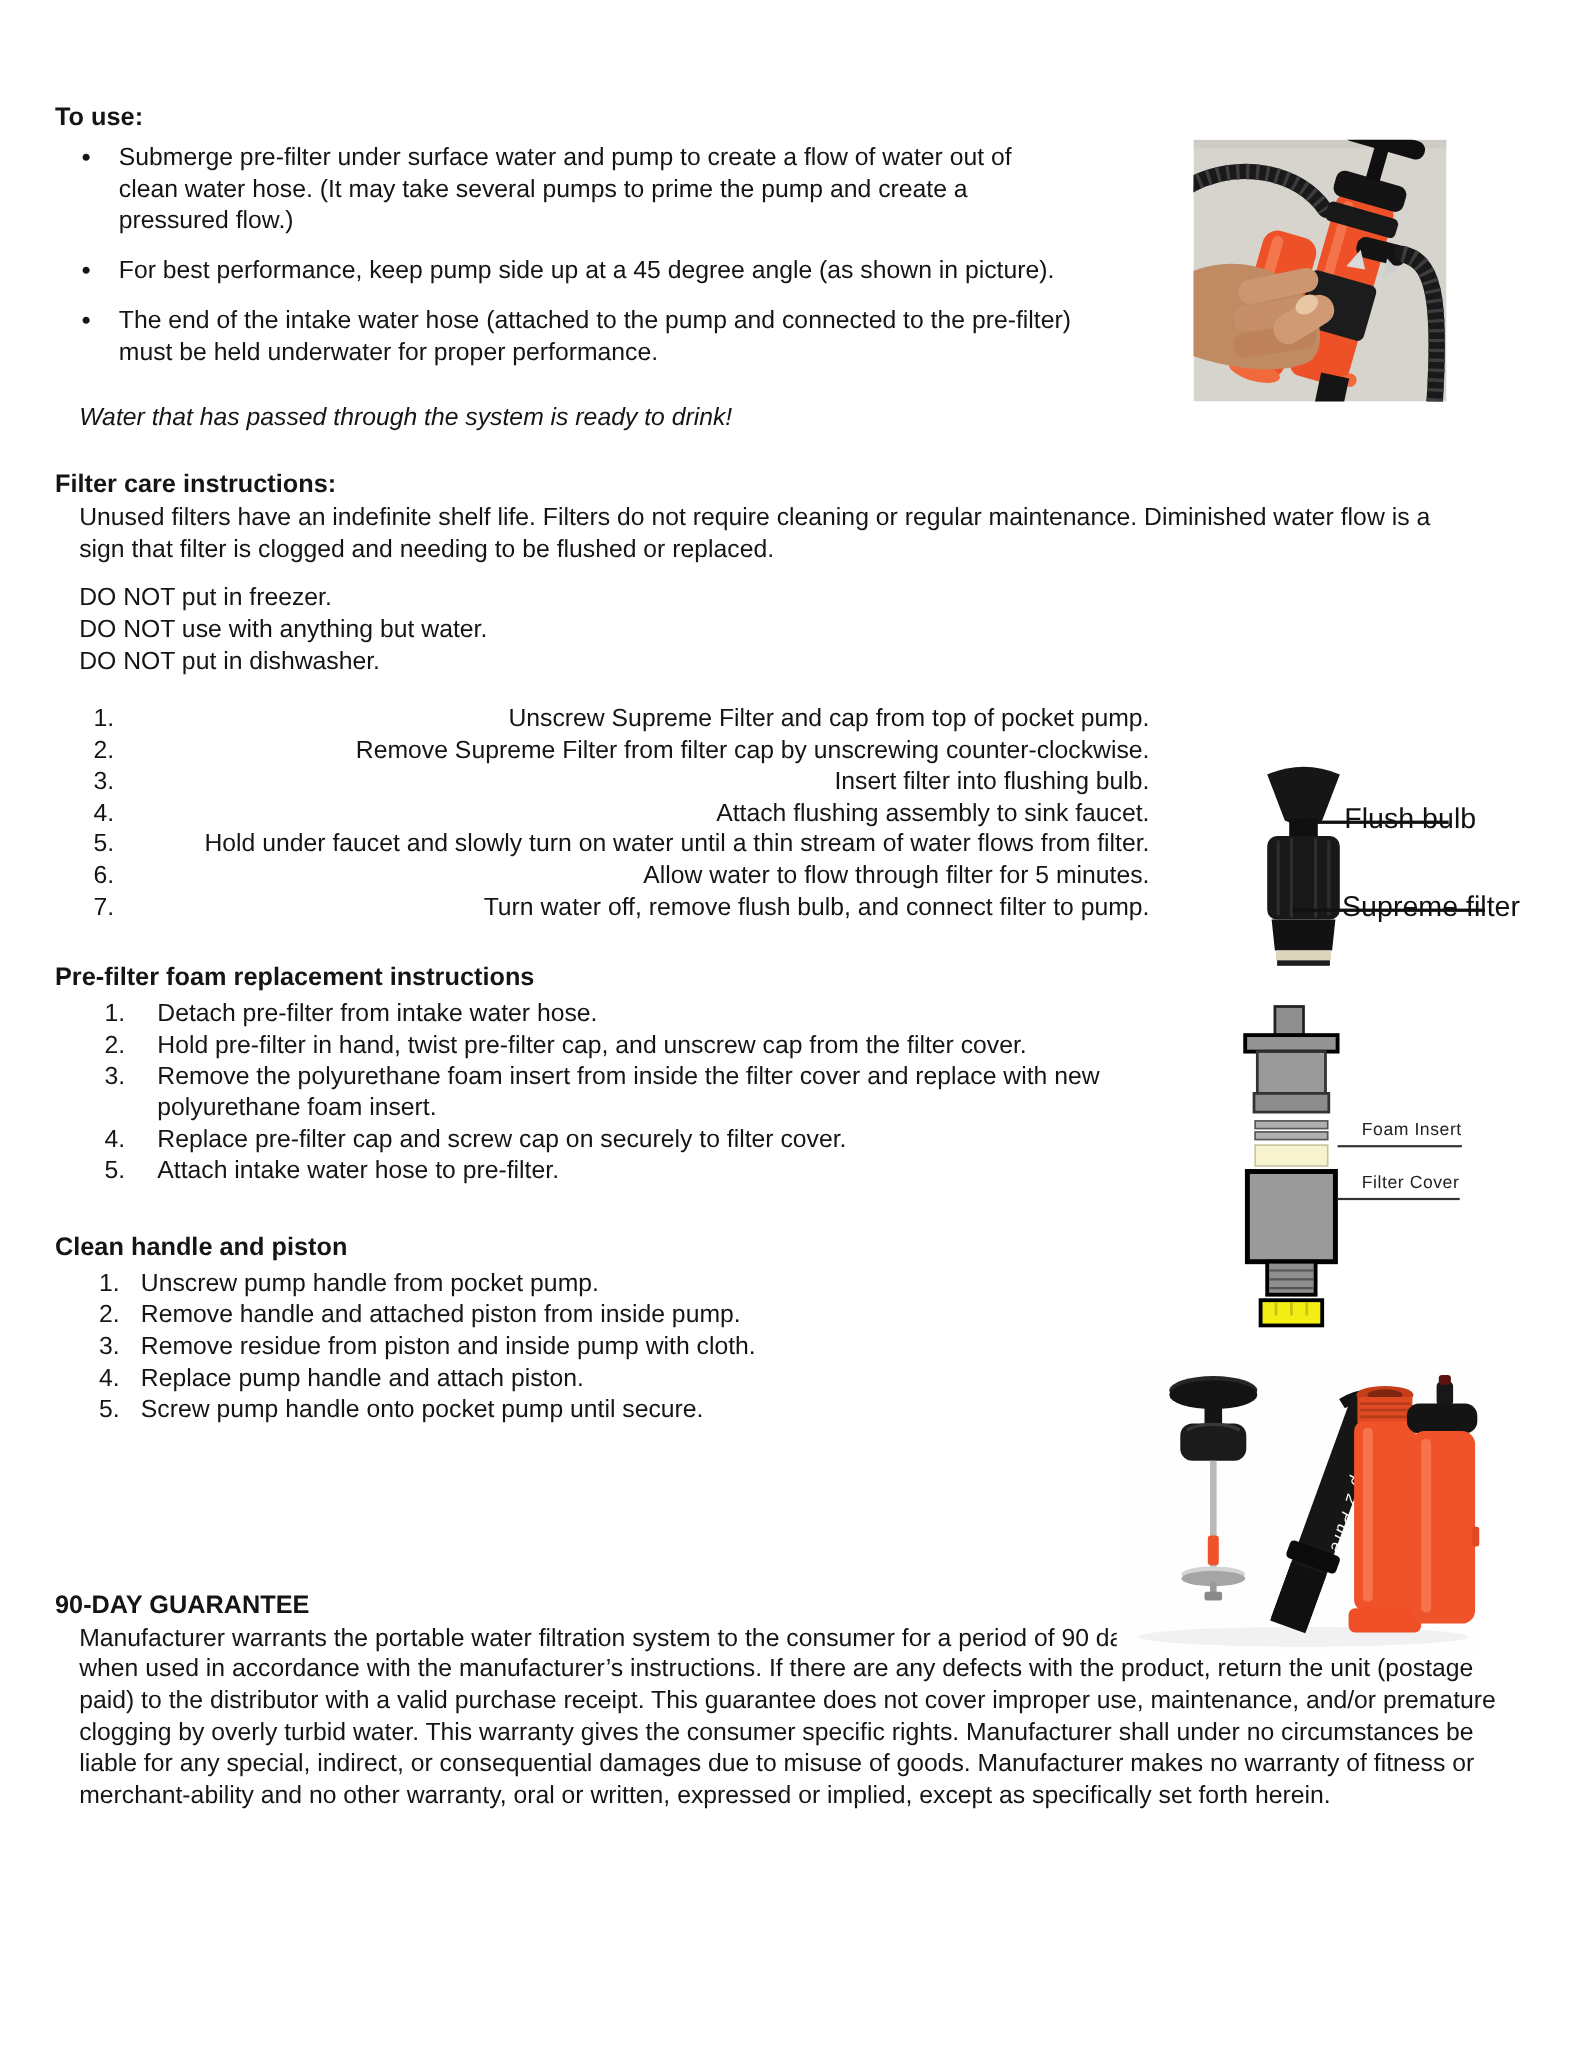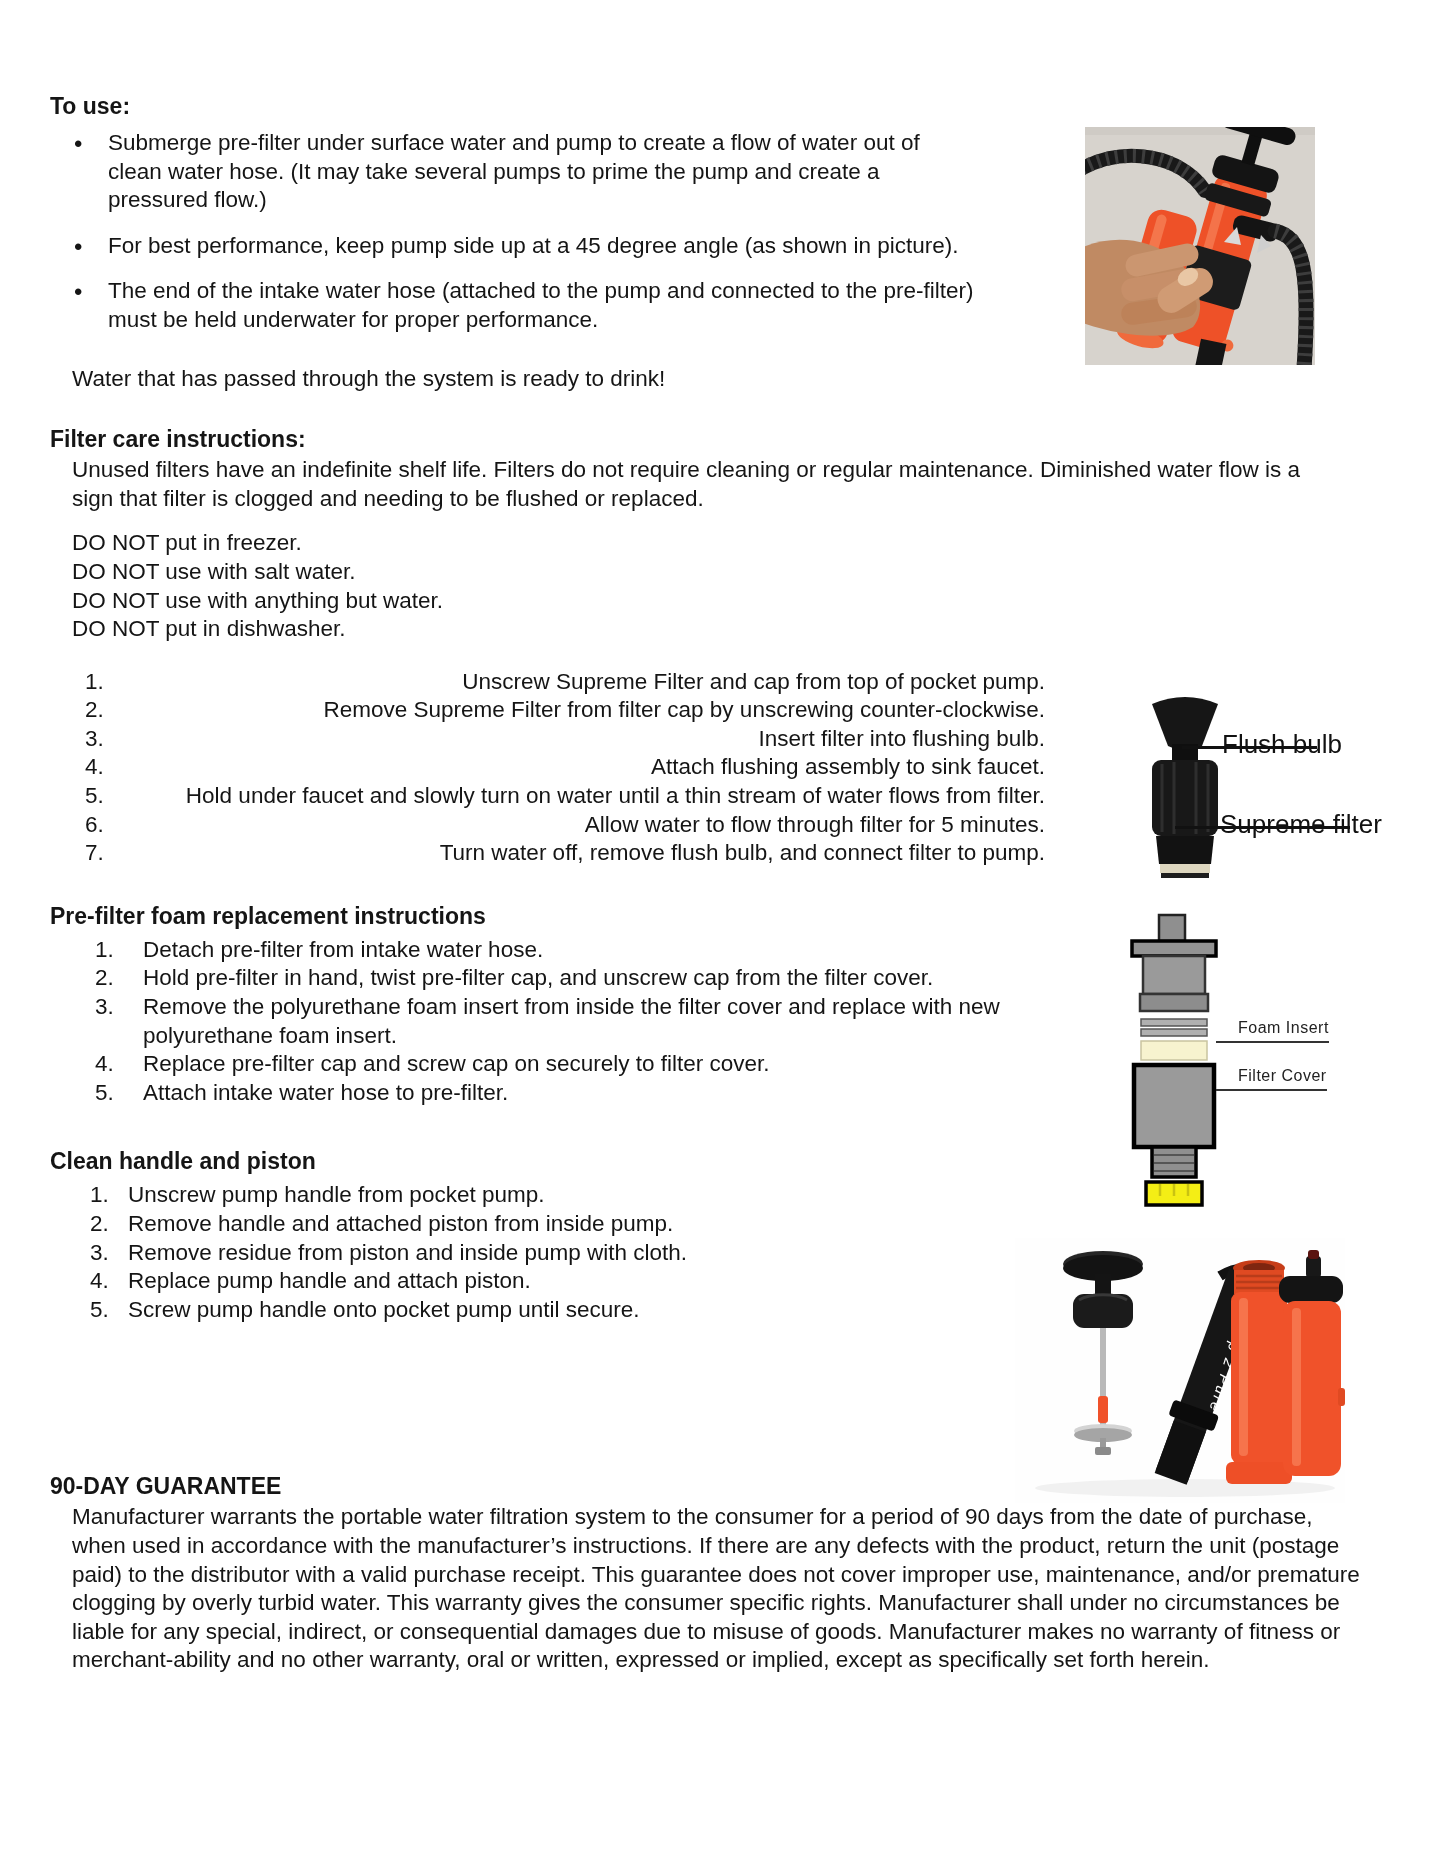--- a/index.html
+++ b/index.html
@@ -7,21 +7,21 @@
     width:1445px;height:1870px;position:relative;background:#ffffff;
     font-family:"Liberation Sans",sans-serif;font-size:22.5px;line-height:1.27;
     color:#151515;overflow:hidden;
   }
   .content{position:absolute;left:50px;top:92px;width:1350px;}
   .h{font-weight:bold;font-size:23px;margin:0;}
   
   ul.bullets{list-style:none;margin:8px 0 0 20px;padding:0;width:905px;}
   ul.bullets li{position:relative;padding-left:38px;margin-bottom:17px;}
   ul.bullets li::before{content:"\2022";position:absolute;left:4px;top:0;font-size:24px;}
-  .note{margin:30px 0 0 22px;}
+  .note{font-style:italic;margin:30px 0 0 22px;}
   
   .sec-filter{margin-top:32px;}
   .body-ind{margin:2px 0 0 22px;width:1245px;}
   .donots{margin:16px 0 0 22px;}
   .donots div{white-space:nowrap;}
   
   ol.steps{margin:0;padding:0;list-style:none;counter-reset:st;}
   ol.steps li{counter-increment:st;position:relative;}
   ol.steps li::before{content:counter(st) ".";position:absolute;left:0;top:0;}
   ol.flush{margin-left:35px;width:960px;}
@@ -64,21 +64,20 @@
       <li>The end of the intake water hose (attached to the pump and connected to the pre-filter) must be held underwater for proper performance.</li>
     </ul>
     <p class="note">Water that has passed through the system is ready to drink!</p>
   </div>
 
   <div class="sec-filter">
     <p class="h">Filter care instructions:</p>
     <p class="body-ind">Unused filters have an indefinite shelf life. Filters do not require cleaning or regular maintenance. Diminished water flow is a sign that filter is clogged and needing to be flushed or replaced.</p>
     <div class="donots">
       <div>DO NOT put in freezer.</div>
-      <div>DO NOT use with salt water.</div>
       <div>DO NOT use with anything but water.</div>
       <div>DO NOT put in dishwasher.</div>
     </div>
   </div>
 
   <div class="sec-flush">
     <ol class="steps flush">
       <li>Unscrew Supreme Filter and cap from top of pocket pump.</li>
       <li>Remove Supreme Filter from filter cap by unscrewing counter-clockwise.</li>
       <li>Insert filter into flushing bulb.</li>

